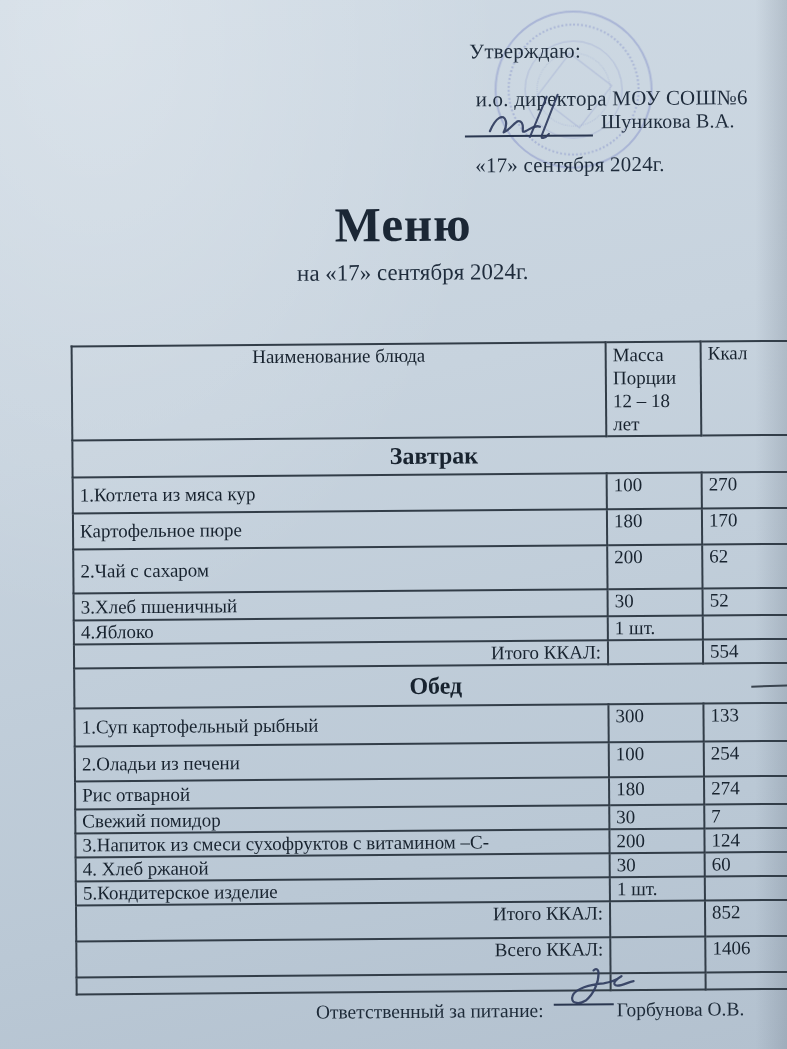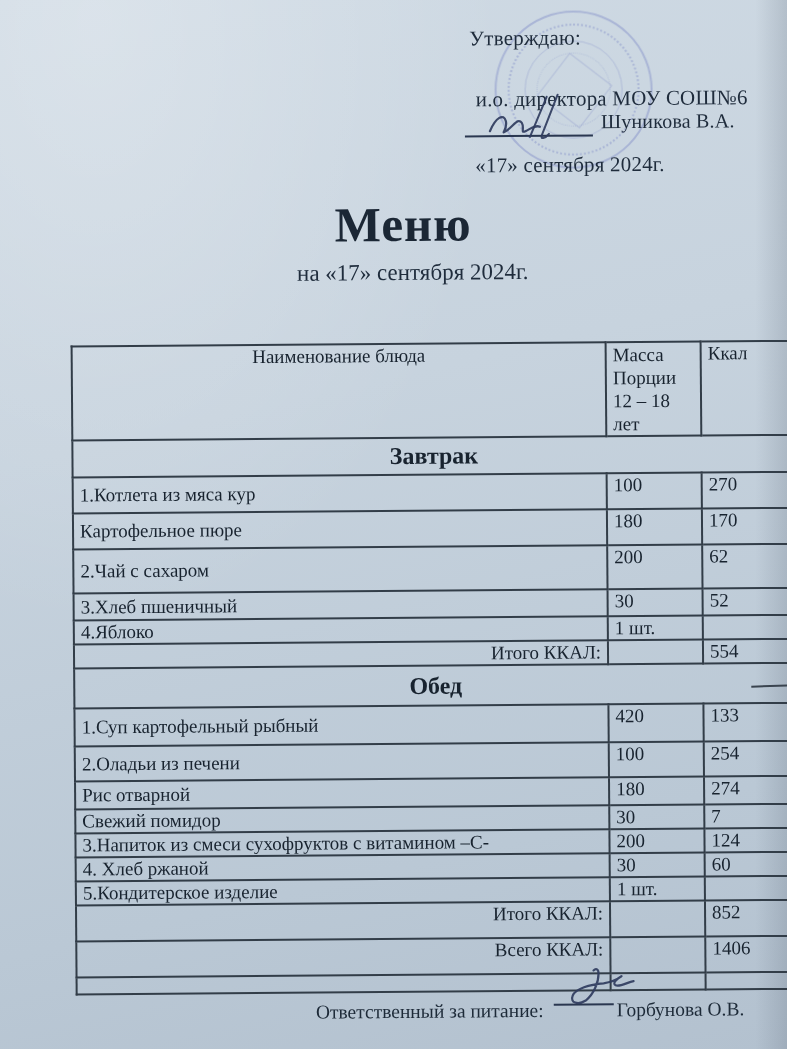--- a/index.html
+++ b/index.html
@@ -102,21 +102,21 @@
   <div class="content">
 
     <div class="stamp">
       <div class="ring-outer"></div>
       <div class="ring-dots"></div>
       <div class="ring-inner"></div>
       <div class="ring-dots2"></div>
       <div class="square"></div>
     </div>
 
-    <div class="approval-line" style="left:473px;top:27px;">Утверждаю:</div>
+    <div class="approval-line" style="left:473px;top:40px;">Утверждаю:</div>
     <div class="approval-line" style="left:479px;top:88px;">и.о. директора МОУ СОШ№6</div>
     <div class="sig-underline" style="left:468px;top:114px;width:128px;"></div>
     <svg class="abs" style="left:487px;top:92px;" width="108" height="54" viewBox="0 0 108 54">
       <path class="ink" stroke-width="2.2" d="M6 40 C12 26 20 22 22 30 C24 38 16 44 22 40 C30 35 34 26 38 32 C41 37 36 43 42 40 C48 37 52 34 56 36"></path>
       <path class="ink" stroke-width="2" d="M63 6 L46 46"></path>
       <path class="ink" stroke-width="2" d="M74 4 L58 44 C56 49 61 48 65 43"></path>
     </svg>
     <div class="approval-line" style="left:604px;top:112px;font-size:20px;">Шуникова В.А.</div>
     <div class="approval-line" style="left:478px;top:154px;">«17» сентября  2024г.</div>
 
@@ -166,21 +166,21 @@
           <tr style="height: 21px;">
             <td class="total-label">Итого ККАЛ:</td>
             <td class="num"></td>
             <td class="num">554</td>
           </tr>
           <tr style="height: 40px;">
             <td class="section-head" colspan="3">Обед</td>
           </tr>
           <tr style="height: 38px;">
             <td class="dish">1.Суп картофельный рыбный</td>
-            <td class="num">420</td>
+            <td class="num">300</td>
             <td class="num">133</td>
           </tr>
           <tr style="height: 35px;">
             <td class="dish">2.Оладьи из печени</td>
             <td class="num">100</td>
             <td class="num">254</td>
           </tr>
           <tr style="height: 28px;">
             <td class="dish">Рис отварной</td>
             <td class="num">180</td>

